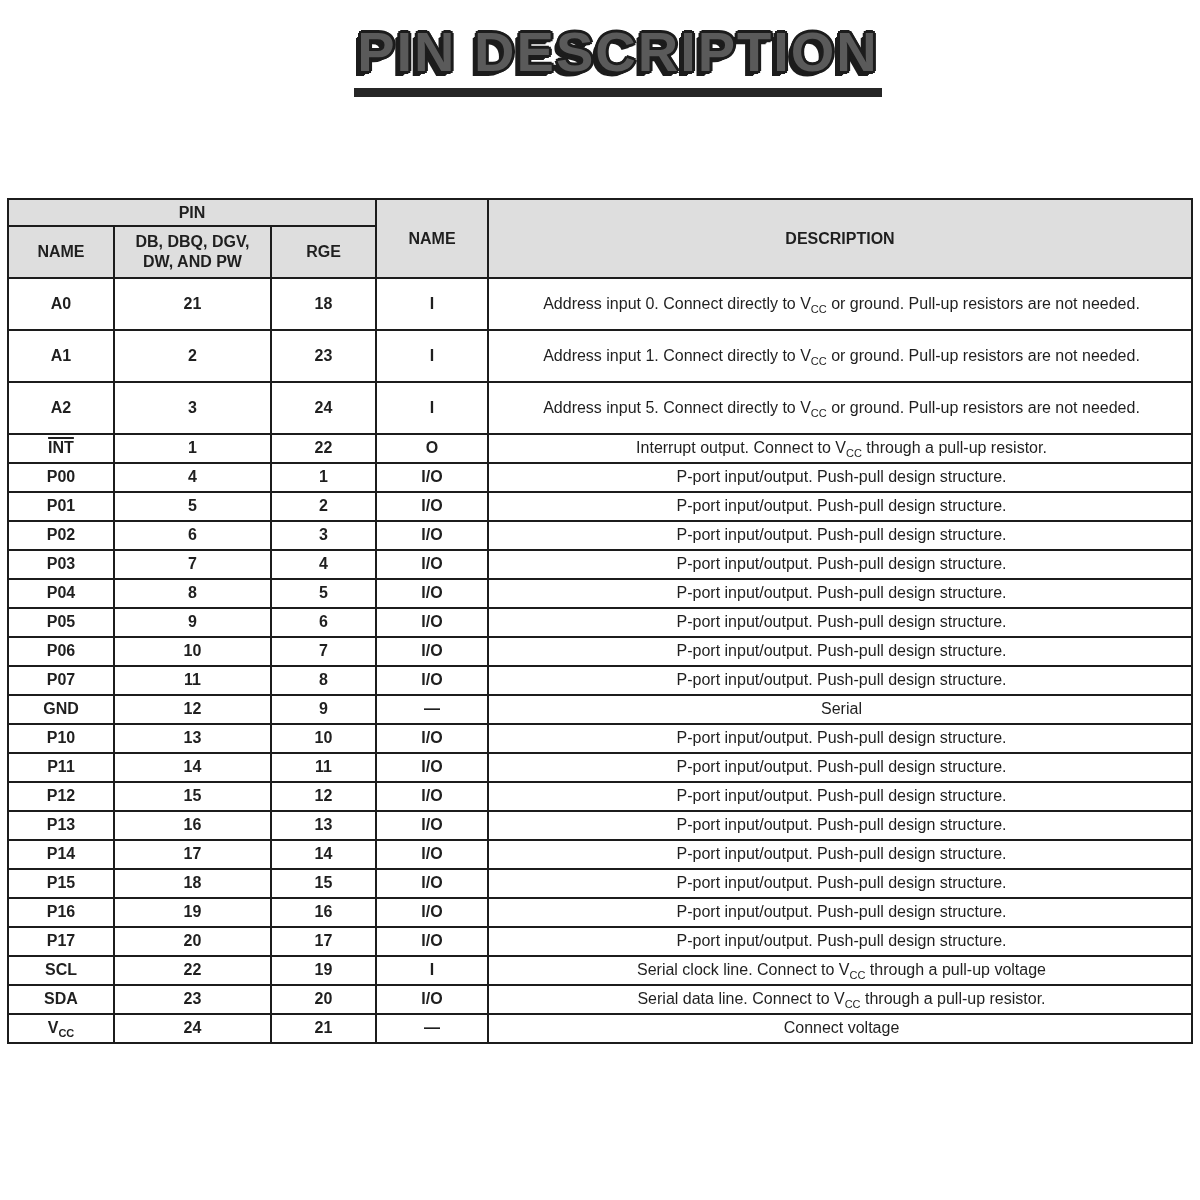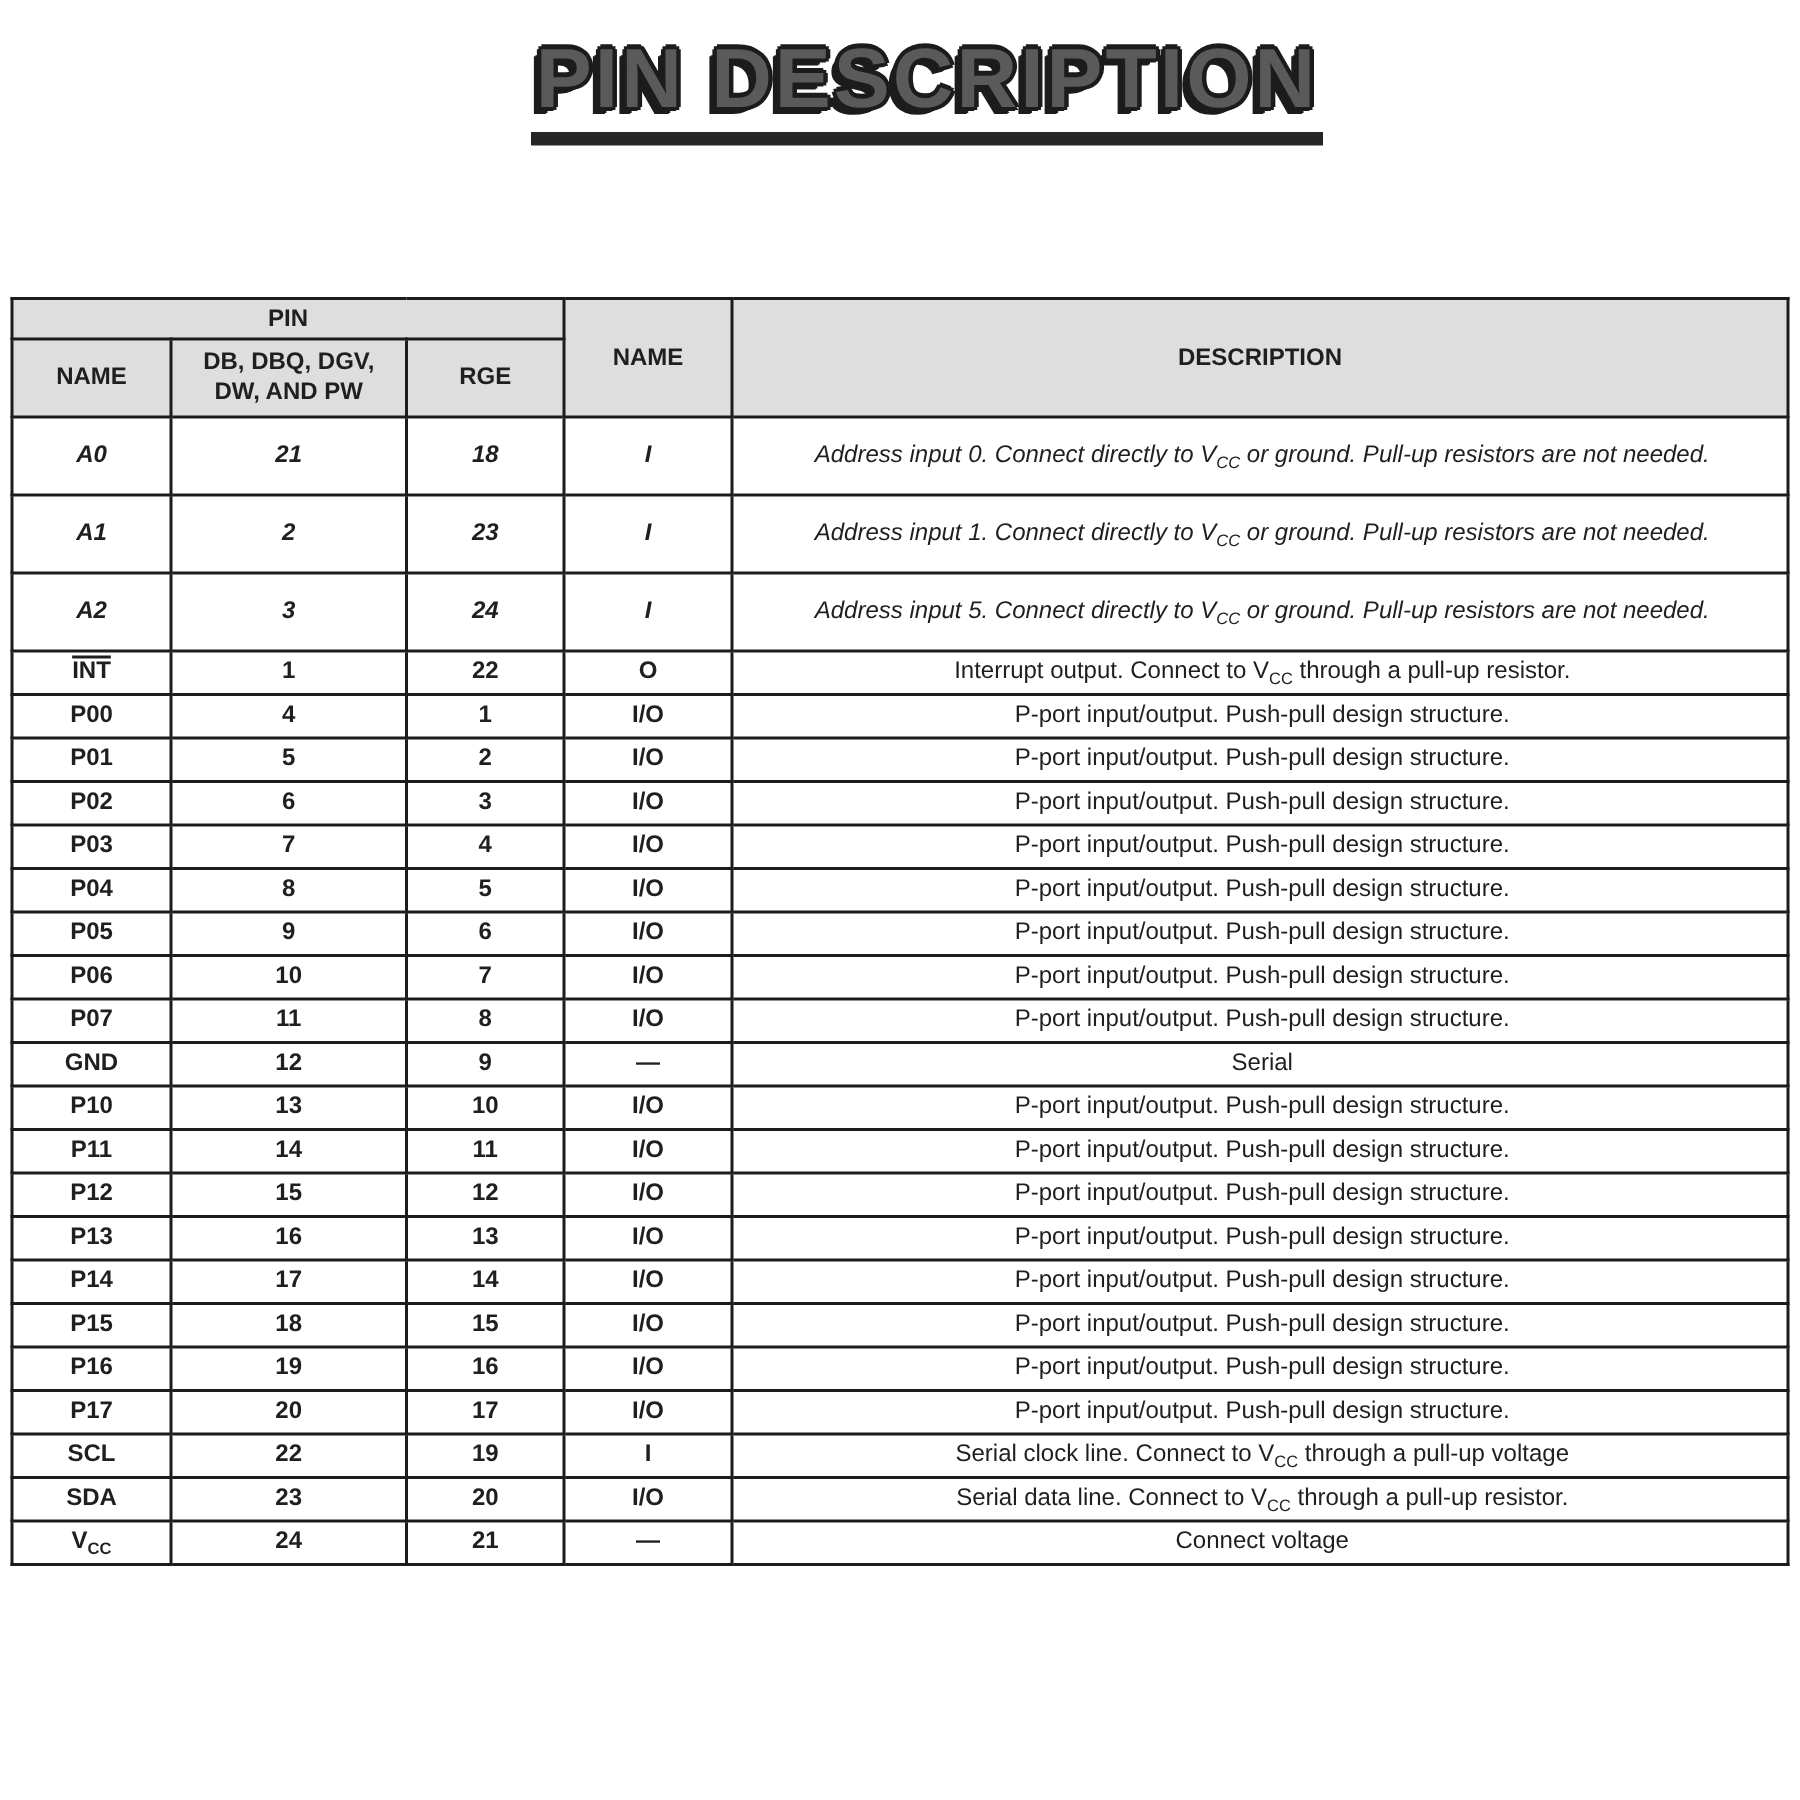--- a/index.html
+++ b/index.html
@@ -40,21 +40,21 @@
     padding:1px 4px;
   }
   .pins thead th{
     background:var(--header-bg);
     font-weight:bold;font-size:16px;
   }
   .pins thead tr.h1 th{height:27px;}
   .pins thead tr.h2 th{height:52px;}
   th.prewrap{white-space:pre-line;line-height:1.25;margin-left:44px;}
   .pins td{font-size:16px;height:29px;line-height:1.15;}
-  .pins tr.tall td{height:52px;font-style:italic;}
+  .pins tr.tall td{height:52px;}
   .c-name,.c-num,.c-type{font-weight:bold;}
   .c-desc{text-align:center;padding-left:7px !important;font-weight:normal;}
   .overline{text-decoration:overline;text-decoration-thickness:2px;}
   sub{font-size:11px;font-weight:inherit;line-height:0;}
 </style>
 </head>
 <body>
 
 <div class="title-wrap">
   <div class="title-inner">

